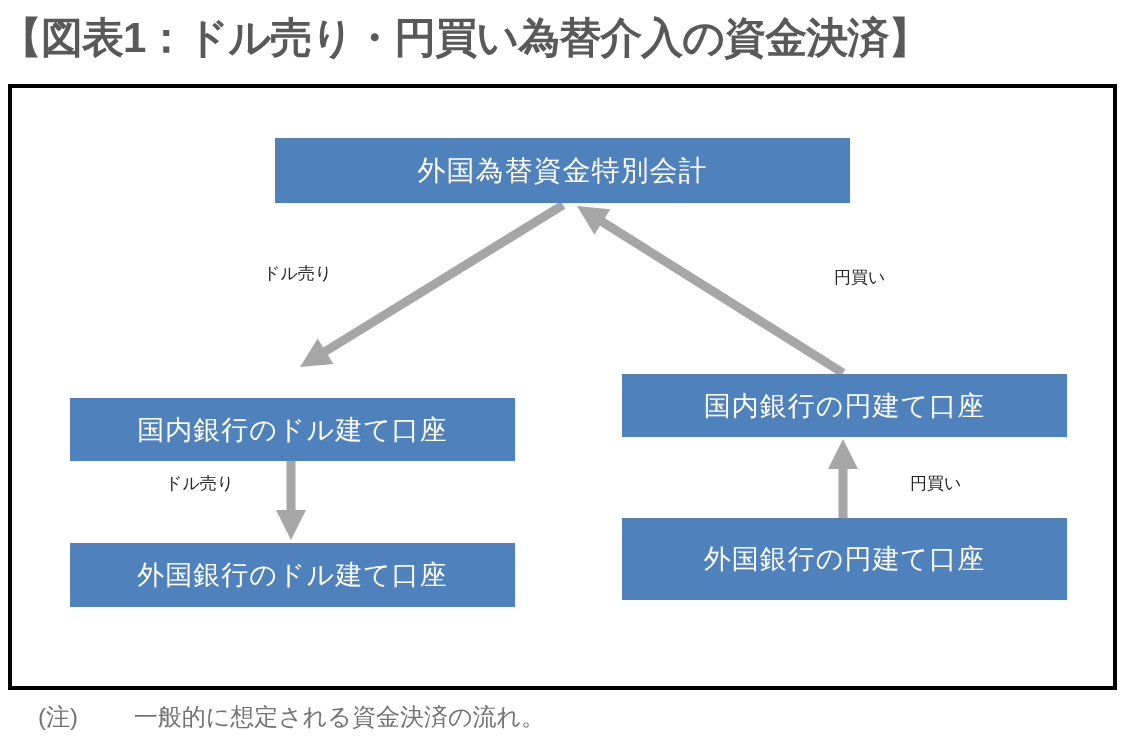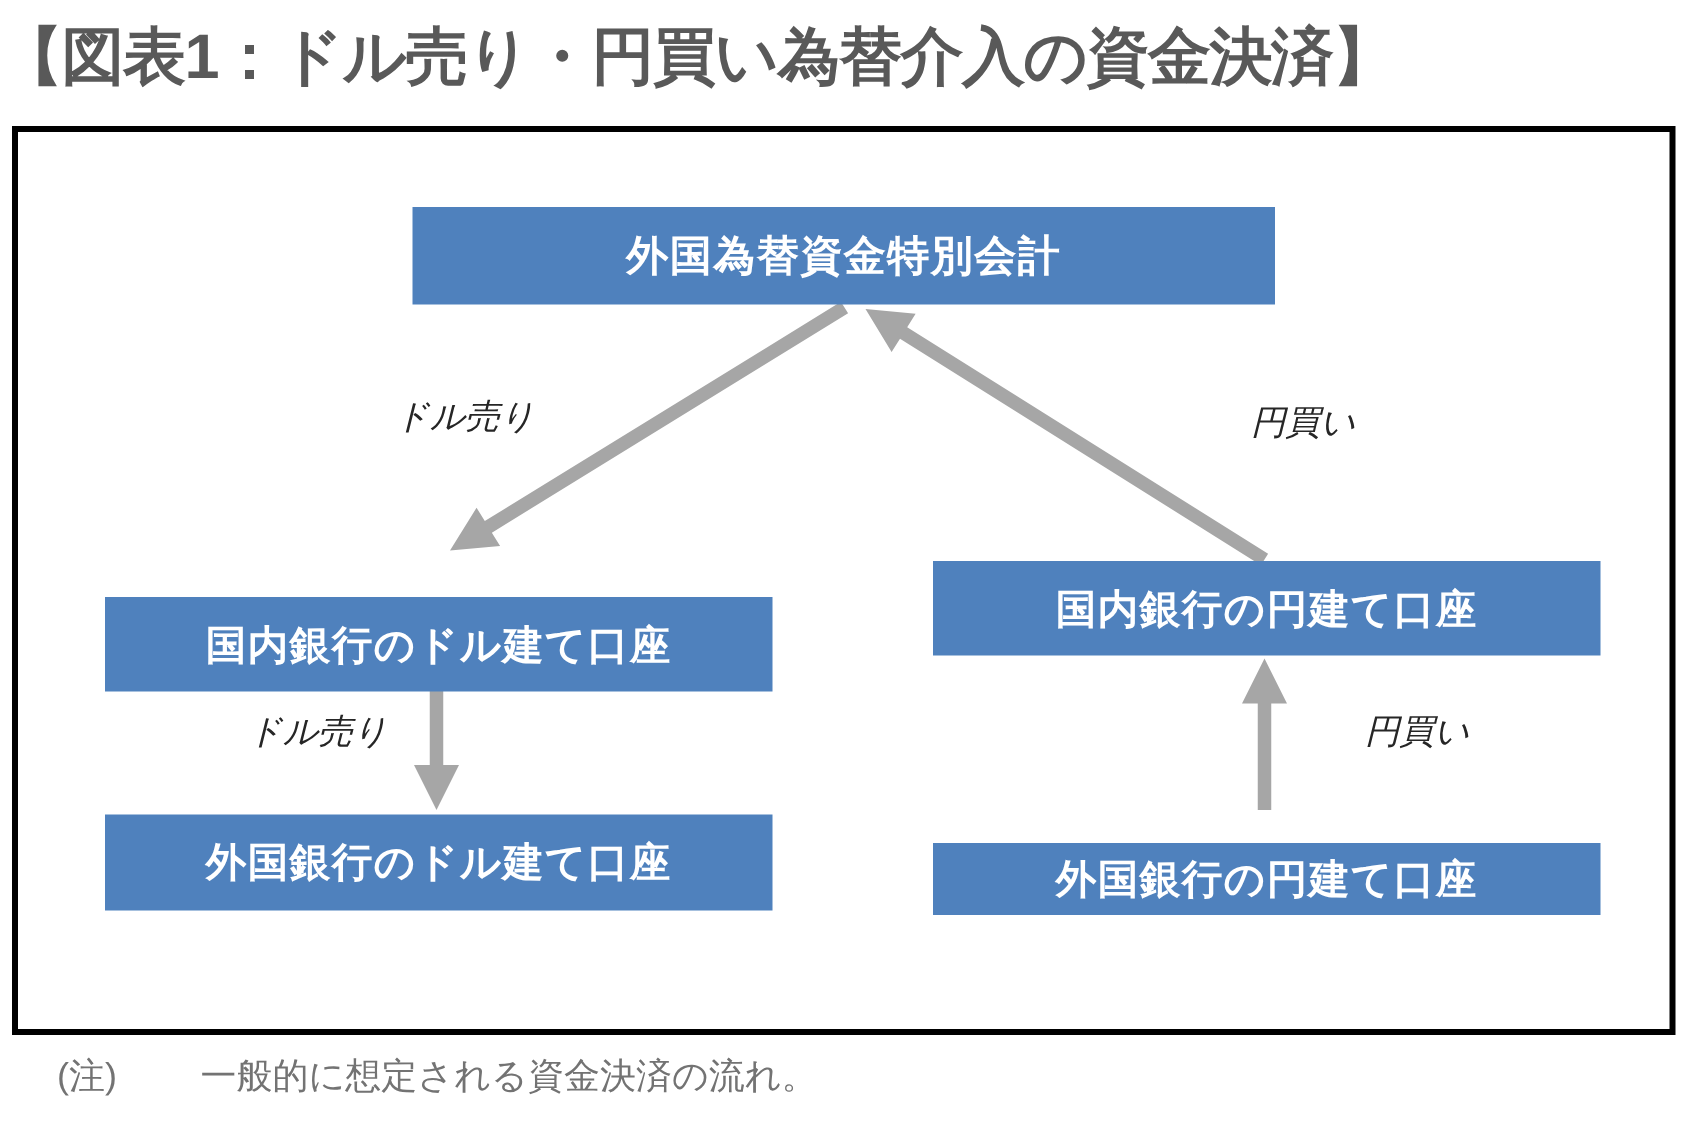--- a/index.html
+++ b/index.html
@@ -30,36 +30,35 @@
   .frame{
     position:absolute;left:8px;top:84px;
     width:1101px;height:598px;
     border:4px solid var(--frame-border);
     background:#FFFFFF;
   }
   .node{
     position:absolute;
     background:var(--node-fill);
     color:var(--node-text);
-    font-weight:bold;
+    font-weight:normal;
     display:flex;align-items:center;justify-content:center;
     text-align:center;
     letter-spacing:1px;
   }
   .node-top{left:275px;top:138px;width:575px;height:65px;font-size:28px;}
   .node-mid-left{left:70px;top:374px;width:445px;height:63px;font-size:27px;margin-top:24px;}
   .node-mid-right{left:622px;top:374px;width:445px;height:63px;font-size:27px;text-align:right;}
   .node-bot-left{left:70px;top:543px;width:445px;height:64px;font-size:27px;}
-  .node-bot-right{left:622px;top:562px;width:445px;height:48px;font-size:27px;}
+  .node-bot-right{left:622px;top:518px;width:445px;height:82px;font-size:27px;}
   .edge-label{
     position:absolute;
-    font-size:23px;
+    font-size:17px;
     color:var(--edge-label);
     white-space:nowrap;
-    font-style:italic;
   }
   .lbl-sell-upper{left:263px;top:262px;}
   .lbl-buy-upper{left:834px;top:266px;}
   .lbl-sell-lower{left:165px;top:472px;}
   .lbl-buy-lower{left:910px;top:472px;}
   .arrows{
     position:absolute;left:0;top:0;width:1124px;height:752px;
     pointer-events:none;
   }
   .arrows polygon{fill:var(--arrow);}

